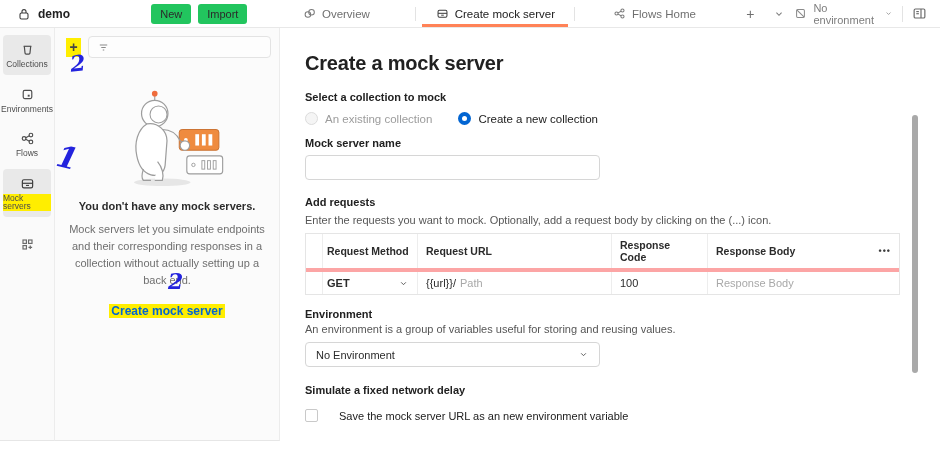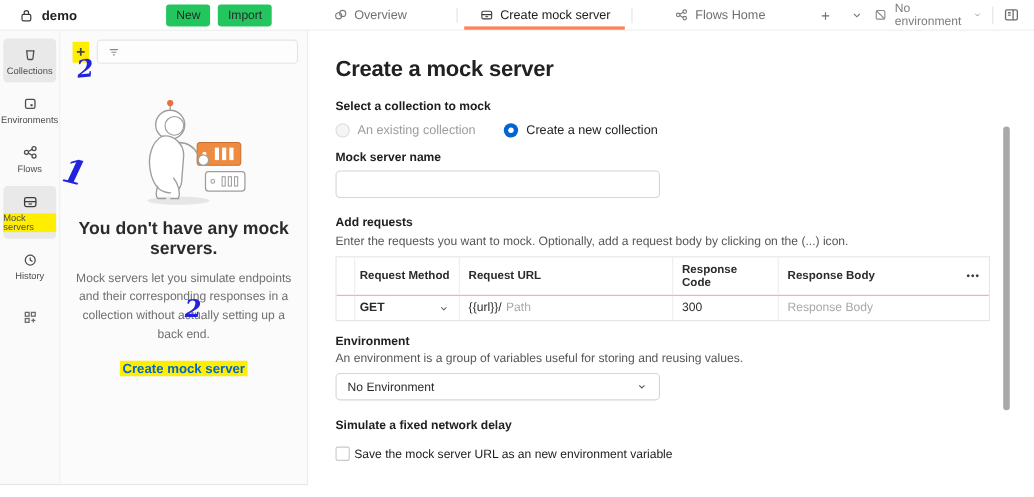--- a/index.html
+++ b/index.html
@@ -36,53 +36,53 @@
   .hl { background:#ffee00; }
   
   .left-panel {
     width:225px; height:413px; background:#fbfbfb; border-right:1px solid #ececec; border-bottom:1px solid #e6e6e6;
     position:relative;
   }
   .panel-toolbar { display:flex; align-items:center; gap:7px; padding:8px 8px 4px 11px; }
   .plus-hl { width:15px; height:19px; background:#ffee00; display:flex; align-items:center; justify-content:center; font-size:14px; font-weight:bold; color:#454545; cursor:pointer; }
   .filter-bar { flex:1; height:22px; border:1px solid #e3e3e3; border-radius:4px; background:#fdfdfd; display:flex; align-items:center; padding:0 8px; cursor:text; }
   .empty-state { margin-top:26px; text-align:center; padding:0 14px; }
-  .empty-title { font-size:16px; font-weight:bold; color:#2b2b2b; margin:12px 0 9px; }
+  .empty-title { font-size:11px; font-weight:bold; color:#2b2b2b; margin:12px 0 9px; }
   .empty-desc { font-size:11px; color:#6f6f6f; line-height:1.55; }
   .create-link { display:inline-block; margin-top:15px; font-size:12px; font-weight:bold; color:#0265d2; background:#ffee00; padding:0 2px; cursor:pointer; }
   
   .main { flex:1; background:#fff; padding:24px 0 0 25px; position:relative; overflow:hidden; }
   .main-title { font-size:20px; font-weight:bold; letter-spacing:-0.2px; margin-bottom:16px; }
   .section-label { font-size:11px; font-weight:bold; margin-bottom:9px; }
   .radio-row { display:flex; gap:26px; align-items:center; font-size:11.5px; margin-bottom:12px; }
   .radio-opt { display:flex; align-items:center; gap:7px; cursor:pointer; }
   .radio { width:13px; height:13px; border-radius:50%; flex:0 0 auto; }
   .radio.off { border:1px solid #dcdcdc; background:#f5f5f5; }
   .radio.on { background:#0265d2; position:relative; }
   .radio.on::after { content:""; position:absolute; left:4px; top:4px; width:5px; height:5px; background:#fff; border-radius:50%; }
   .muted-label { color:#9c9c9c; }
   .field-label { font-size:11px; font-weight:bold; margin:6px 0 6px; }
   .text-input { width:295px; height:25px; border:1px solid #d6d6d6; border-radius:4px; background:#fff; font-family:inherit; font-size:11px; padding:0 8px; }
   .req-desc { font-size:11px; color:#565656; margin:4px 0 7px; }
   
   .tbl { width:595px; border:1px solid #e5e5e5; font-size:11px; background:#fff; }
   .tbl-row { display:grid; grid-template-columns:13px 99px 194px 96px 1fr; }
-  .tbl-row.head { border-bottom:1px solid #fca5a5; }
+  .tbl-row.head { border-bottom:4px solid #fca5a5; }
   .tbl-cell { padding:5px 8px; border-right:1px solid #ededed; display:flex; align-items:center; gap:4px; min-height:21px; }
   .tbl-cell:last-child { border-right:none;text-align:right; }
   .tbl-row.head .tbl-cell { font-weight:bold; font-size:10.5px; color:#2b2b2b; }
   .cell-more { margin-left:auto; font-size:9px; letter-spacing:1px; color:#3c3c3c; cursor:pointer; }
   .method-cell { justify-content:space-between; cursor:pointer; }
   .ph { color:#a8a8a8; }
   .dark { color:#2b2b2b; }
   
   .select-box { width:295px; height:25px; border:1px solid #d6d6d6; border-radius:4px; display:flex; align-items:center; justify-content:space-between; padding:0 10px; font-size:11px; color:#2b2b2b; cursor:pointer; background:#fff; }
   .sub-desc { font-size:11px; color:#565656; margin:3px 0 7px; }
   
-  .checkbox-row { display:flex; gap:4px; align-items:center; font-size:11px; margin-top:13px; cursor:pointer; }
+  .checkbox-row { display:flex; gap:21px; align-items:center; font-size:11px; margin-top:13px; cursor:pointer; }
   .checkbox { width:13px; height:13px; border:1px solid #c9c9c9; border-radius:2px; background:#fff; flex:0 0 auto; }
   
   .scroll-thumb { position:absolute; right:22px; top:115px; width:6px; height:258px; background:#a9a9a9; border-radius:3px; cursor:pointer; }
   
   .ann { position:absolute; color:#2323dd; font-family:"DejaVu Serif",serif; font-style:italic; font-weight:bold; pointer-events:none; }
   .ann-2top { left:70px; top:50px; font-size:22px; transform:rotate(-6deg); }
   .ann-1 { left:57px; top:140px; font-size:30px; transform:rotate(14deg); }
   .ann-2bottom { left:168px; top:268px; font-size:22px; }
   svg { display:block; }
 </style>
@@ -225,31 +225,20 @@
         <span>
           <svg width="15" height="15" viewBox="0 0 14 14">
               <g fill="none" stroke="#3c3c3c" stroke-width="1.1">
                 <rect x="2.2" y="3.5" width="9.6" height="7.5" rx="1.5"></rect>
                 <line x1="2.2" y1="6.8" x2="11.8" y2="6.8"></line>
                 <rect x="5.6" y="8.3" width="2.8" height="1" fill="#3c3c3c" stroke="none"></rect>
               </g>
             </svg>
         </span>
         <span class="lbl hl">Mock servers</span>
-      </div>
-      <div class="act-item">
-        <span>
-          <svg width="15" height="15" viewBox="0 0 14 14">
-              <g fill="none" stroke="#4d4d4d" stroke-width="1.1">
-                <circle cx="7" cy="7" r="4.2"></circle>
-                <path d="M7 4.7 V7 L8.9 8.1"></path>
-              </g>
-            </svg>
-        </span>
-        <span class="lbl">History</span>
       </div>
       <div class="act-item" style="margin-top:8px;">
         <span>
           <svg width="15" height="15" viewBox="0 0 14 14">
               <g fill="none" stroke="#6b6b6b" stroke-width="1.1">
                 <rect x="2.8" y="2.8" width="3.2" height="3.2"></rect>
                 <rect x="8" y="2.8" width="3.2" height="3.2"></rect>
                 <rect x="2.8" y="8" width="3.2" height="3.2"></rect>
                 <path d="M9.6 7.9 V11.3 M7.9 9.6 H11.3"></path>
               </g>
@@ -342,21 +331,21 @@
             <span class="dark" style="font-weight:bold;">GET</span>
             <svg width="11" height="11" viewBox="0 0 14 14">
                 <path d="M4 5.5 L7 8.5 L10 5.5" fill="none" stroke="#555" stroke-width="1.2"></path>
               </svg>
           </div>
           <div class="tbl-cell">
             <span class="dark">{{url}}/</span>
             <span class="ph">Path</span>
           </div>
           <div class="tbl-cell">
-            <span class="dark">300</span>
+            <span class="dark">100</span>
           </div>
           <div class="tbl-cell">
             <span class="ph">Response Body</span>
           </div>
         </div>
       </div>
 
       <div class="field-label" style="margin-top:13px;margin-bottom:2px;">Environment</div>
       <div class="sub-desc">An environment is a group of variables useful for storing and reusing values.</div>
       <div class="select-box">

